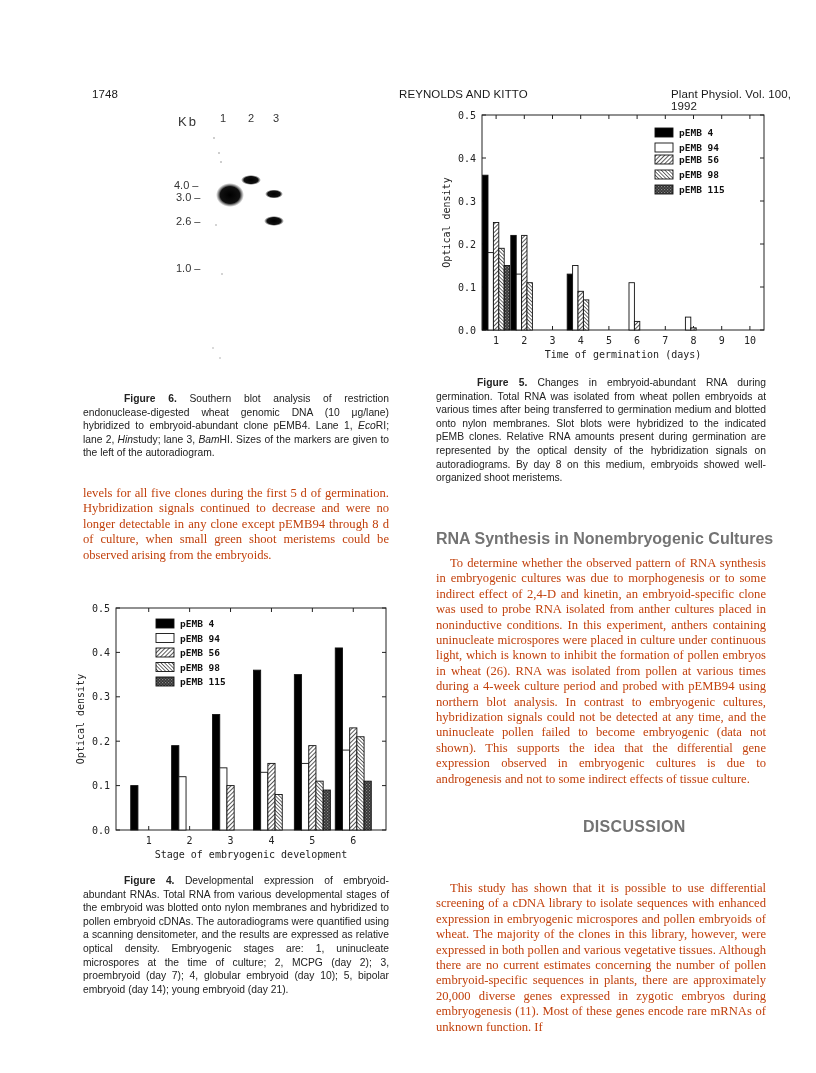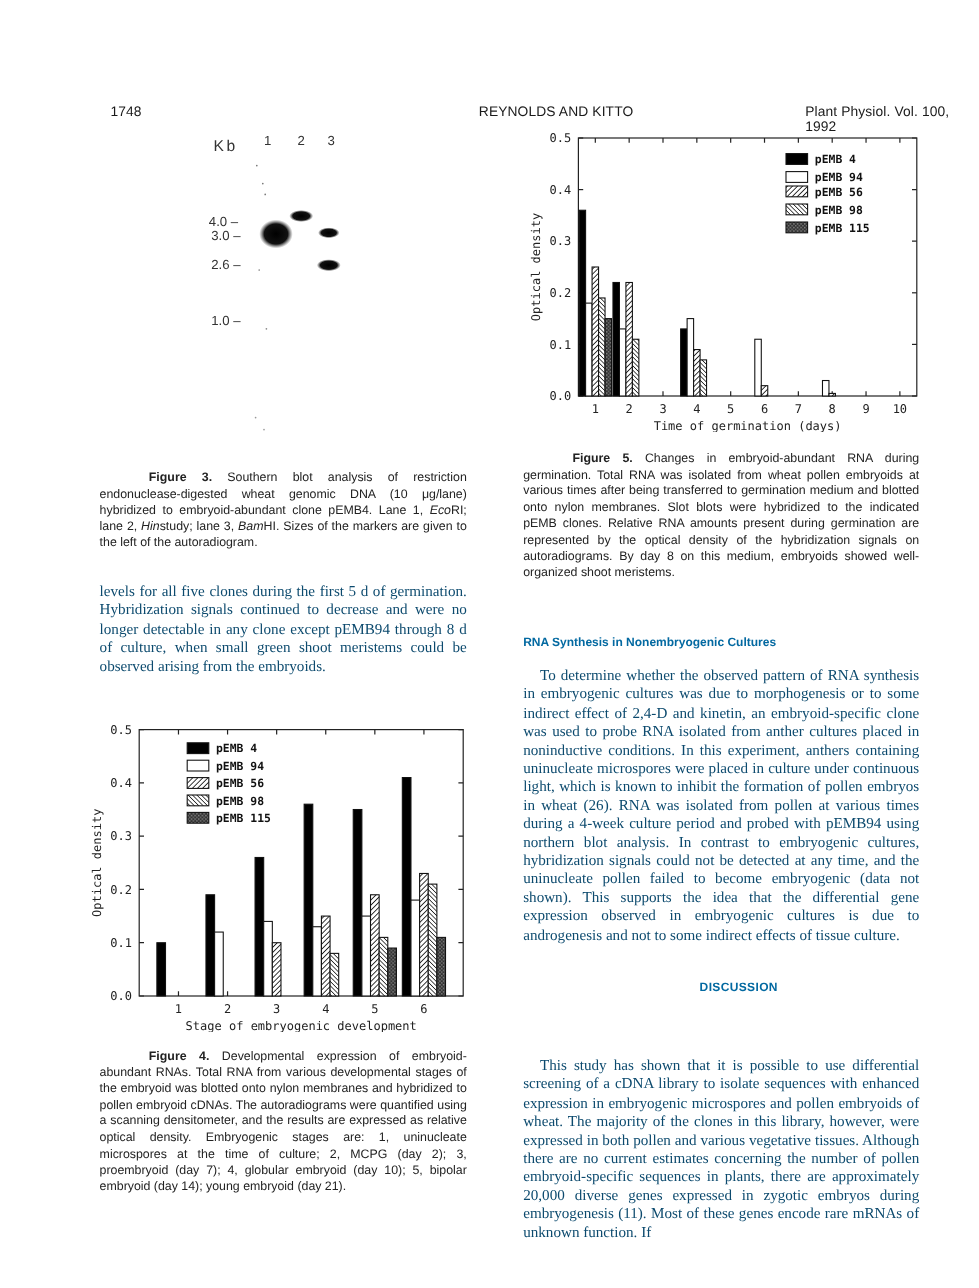--- a/index.html
+++ b/index.html
@@ -2,24 +2,24 @@
 <html><head>
 <meta charset="utf-8">
 <style>
   html, body { margin: 0; padding: 0; background: #ffffff; }
   body { width: 816px; height: 1073px; position: relative; overflow: hidden; color: #1a1a1a; }
   .sans { font-family: "Liberation Sans", sans-serif; margin-left: 44px; }
   .abs { position: absolute; }
   .header { top: 88px; font-size: 11.5px; letter-spacing: 0.1px; }
   .caption { font-family: "Liberation Sans", sans-serif; font-size: 10.3px; line-height: 13.6px; text-align: justify; color: #222; }
   .caption b { font-weight: bold; padding-left: 41px; }
-  .body-text { font-family: "Liberation Serif", serif; font-size: 12.6px; line-height: 15.4px; text-align: justify; color: #0c4a6e; }
+  .body-text { font-family: "Liberation Serif", serif; font-size: 12.6px; line-height: 15.4px; text-align: justify; color: #c2410c; }
   .body-text p { margin: 0; text-indent: 0; }
   .indent { text-indent: 14px !important; }
-  .section-head { font-family: "Liberation Sans", sans-serif; font-weight: bold; font-size: 10px; color: #0369a1; }
+  .section-head { font-family: "Liberation Sans", sans-serif; font-weight: bold; font-size: 16px; color: #737373; }
   svg text { font-family: "DejaVu Sans Mono", monospace; }
   .blot-label { font-family: "Liberation Sans", sans-serif; font-size: 11px; color: #333; }
 </style>
 </head>
 <body>
 
 <div class="abs sans header" style="left:48px;">1748</div>
 <div class="abs sans header" style="left:355px;">REYNOLDS AND KITTO</div>
 <div class="abs sans header" style="left:627px;">Plant Physiol. Vol. 100, 1992</div>
 
@@ -48,21 +48,21 @@
       <circle cx="69" cy="53" r="0.7" fill="#777"></circle>
     <circle cx="71" cy="62" r="0.7" fill="#777"></circle>
       <circle cx="66" cy="125" r="0.7" fill="#888"></circle>
     <circle cx="72" cy="174" r="0.7" fill="#888"></circle>
       <circle cx="63" cy="248" r="0.7" fill="#999"></circle>
     <circle cx="70" cy="258" r="0.7" fill="#999"></circle>
   </svg>
 </div>
 
 <div class="abs caption" style="left:83px; top:392px; width:306px;">
-  <b>Figure 3.</b><span> Southern blot analysis of restriction endonuclease-digested wheat genomic DNA (10 μg/lane) hybridized to embryoid-abundant clone pEMB4. Lane 1, </span><i>Eco</i><span>RI</span><span>; lane 2, </span><i>Hin</i><span>study</span><span>; lane 3, </span><i>Bam</i><span>HI</span><span>. Sizes of the markers are given to the left of the autoradiogram.</span>
+  <b>Figure 6.</b><span> Southern blot analysis of restriction endonuclease-digested wheat genomic DNA (10 μg/lane) hybridized to embryoid-abundant clone pEMB4. Lane 1, </span><i>Eco</i><span>RI</span><span>; lane 2, </span><i>Hin</i><span>study</span><span>; lane 3, </span><i>Bam</i><span>HI</span><span>. Sizes of the markers are given to the left of the autoradiogram.</span>
 </div>
 
 <div class="abs body-text" style="left:83px; top:486px; width:306px;">
   <p>levels for all five clones during the first 5 d of germination. Hybridization signals continued to decrease and were no longer detectable in any clone except pEMB94 through 8 d of culture, when small green shoot meristems could be observed arising from the embryoids.</p>
 </div>
 
 <svg id="fig5" class="abs" style="left:430px; top:105px;" width="345" height="255">
     <defs>
       <pattern id="fig5-fwd" width="3" height="3" patternUnits="userSpaceOnUse" patternTransform="rotate(45)">
         <rect width="3" height="3" fill="#fff"></rect>

